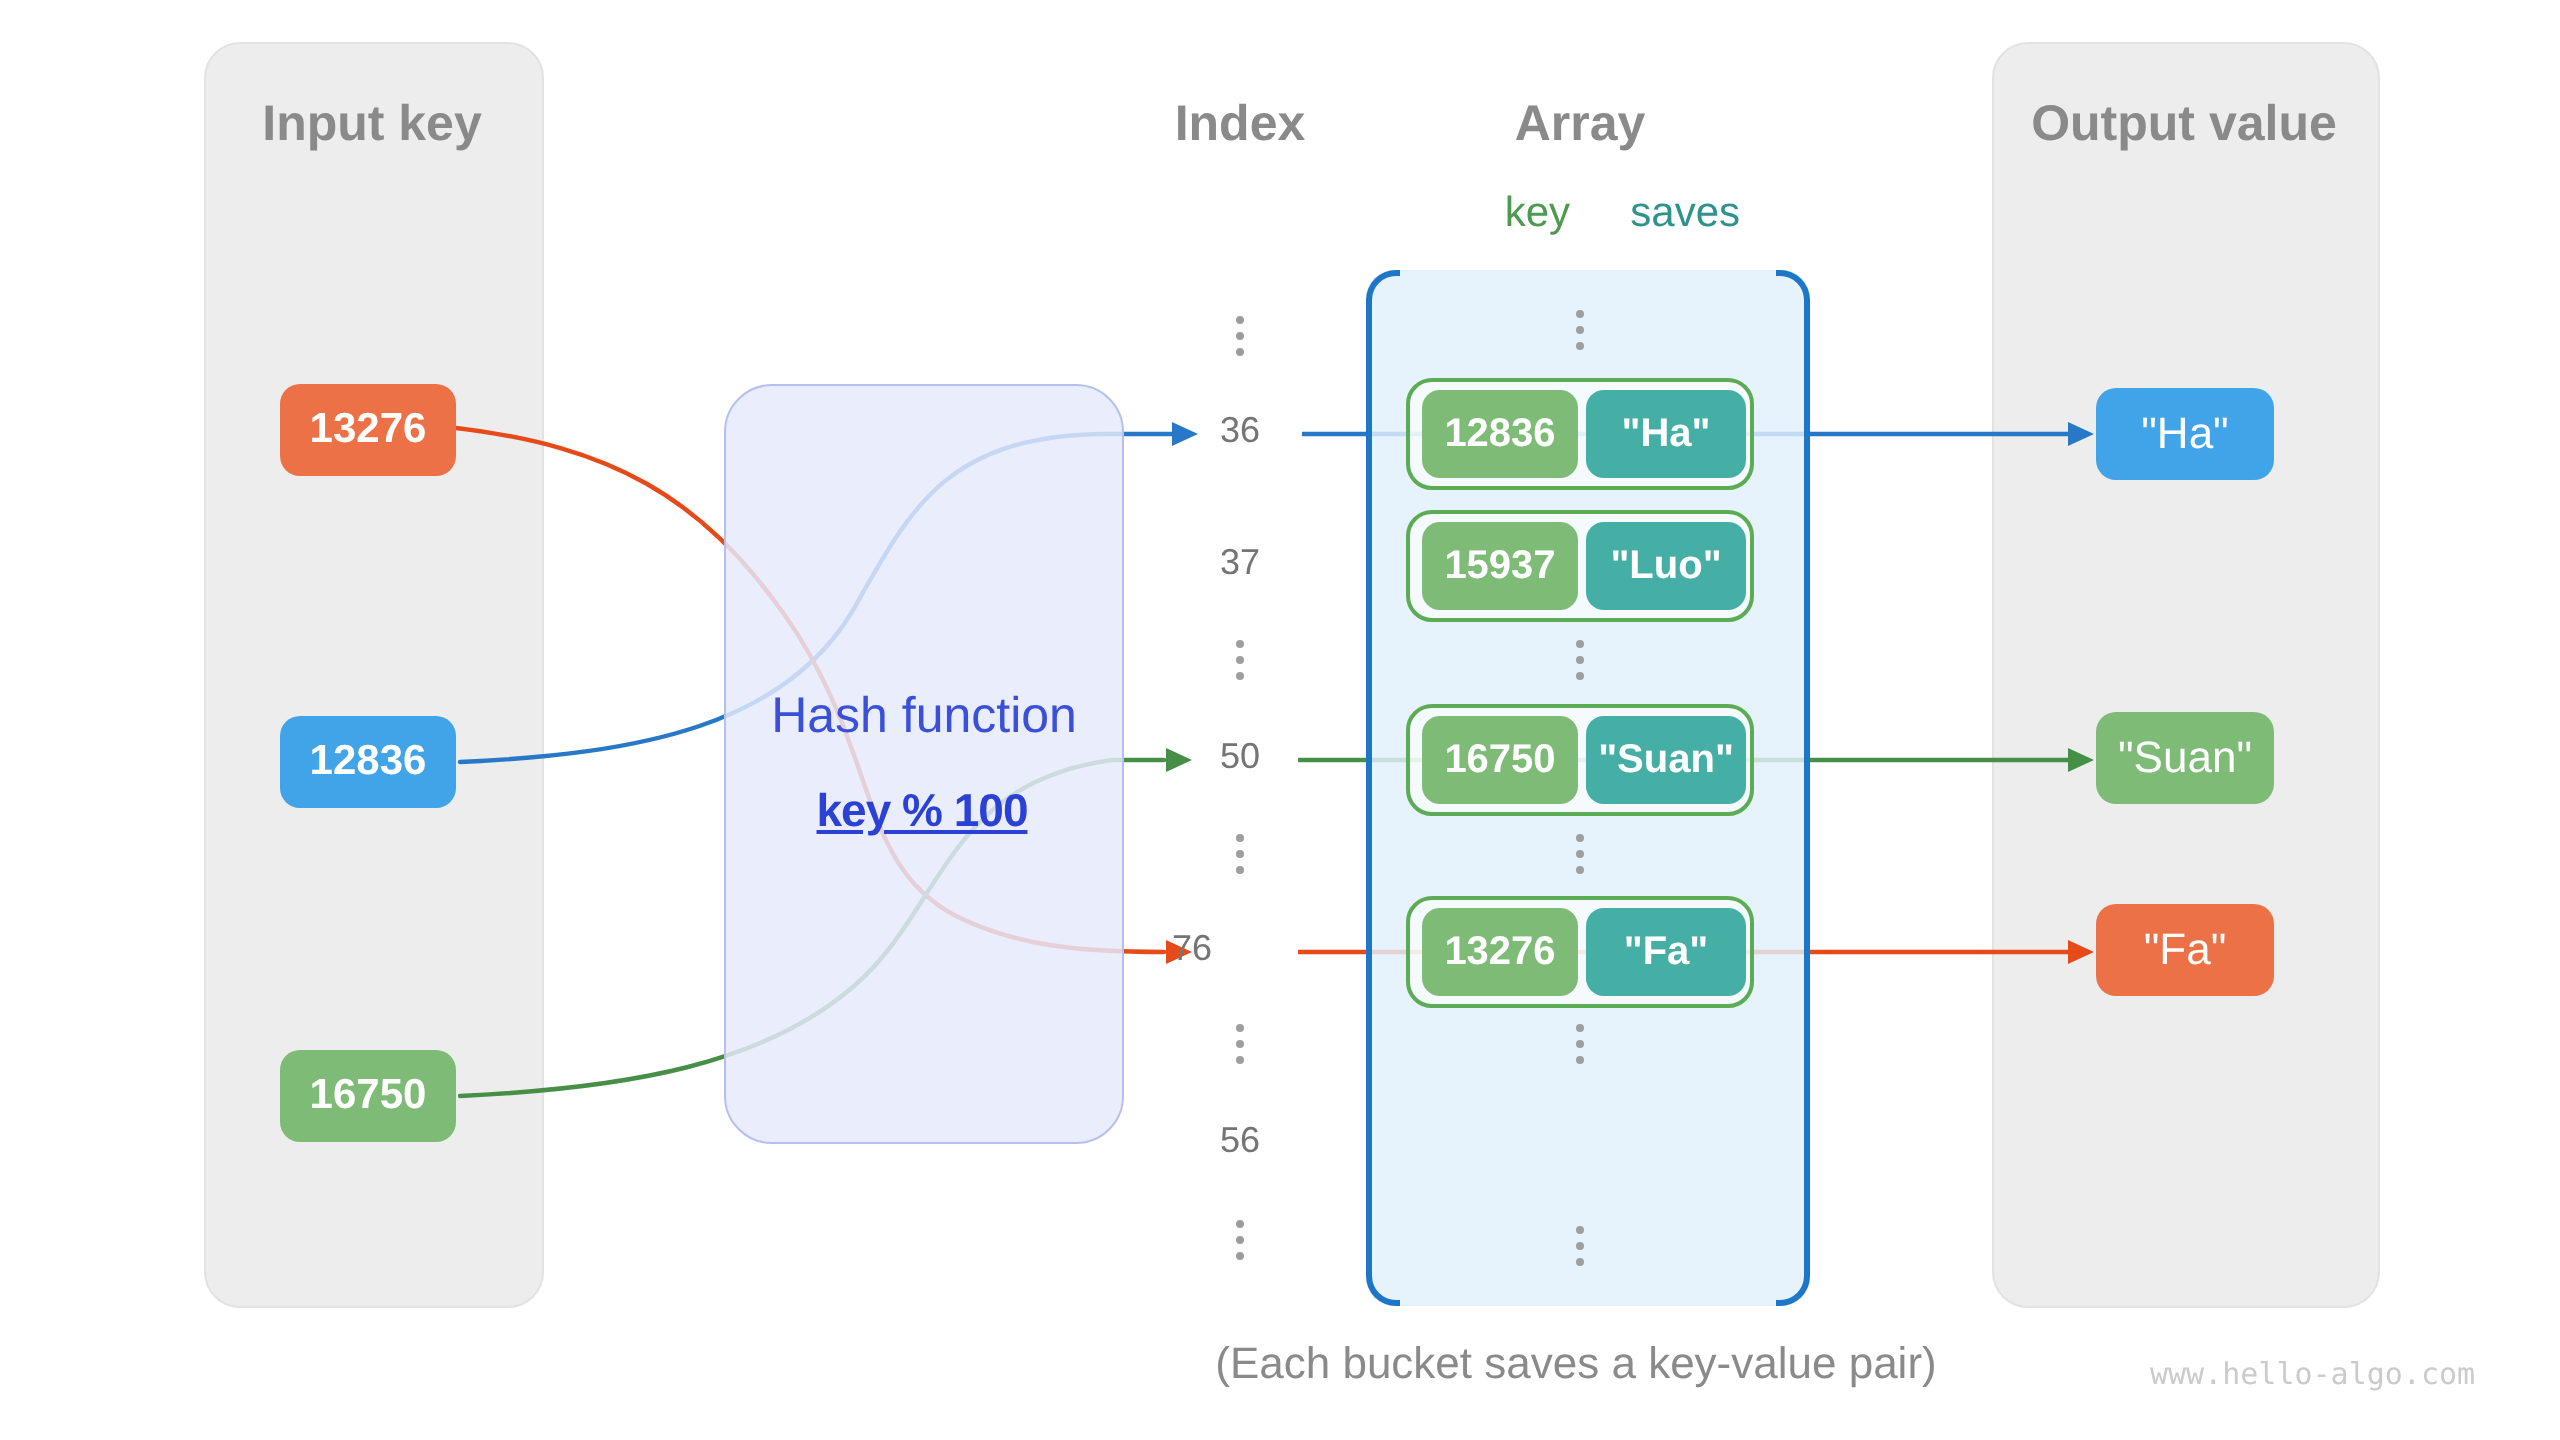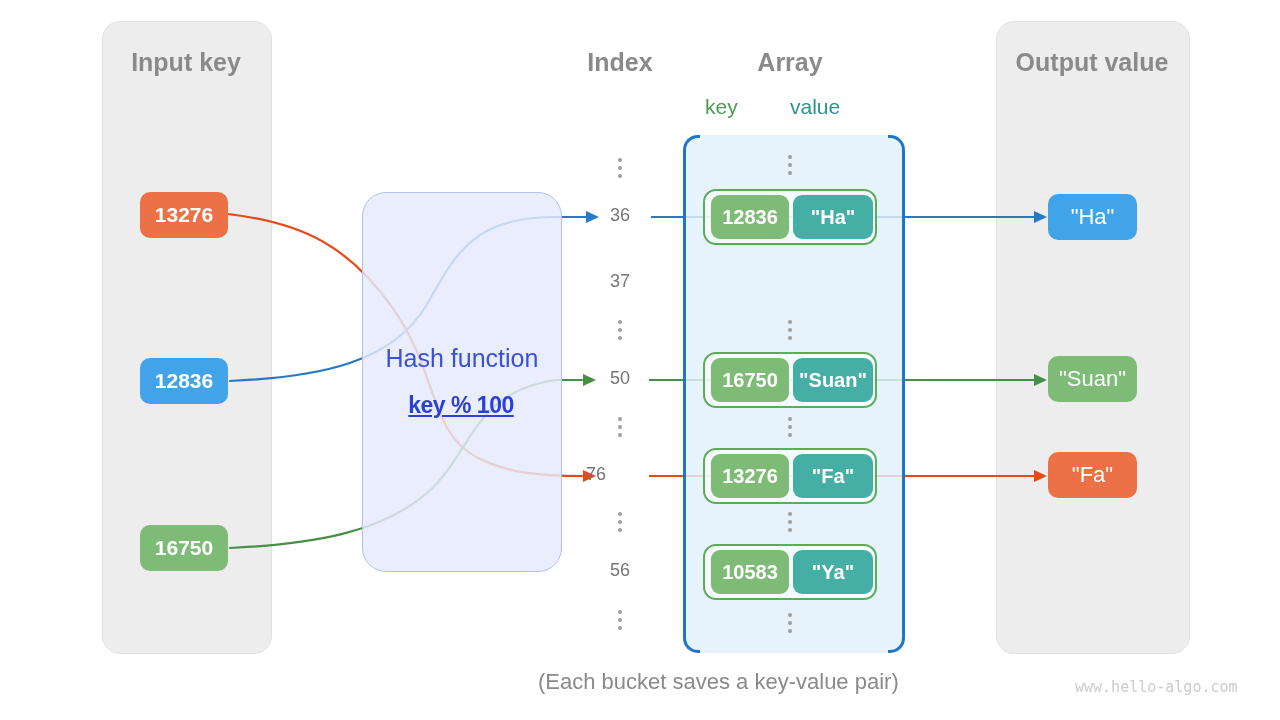--- a/index.html
+++ b/index.html
@@ -18,21 +18,21 @@
   
   .hashbox{position:absolute;left:362px;top:192px;width:198px;height:378px;border-radius:24px;
            background:rgba(229,233,251,0.84);border:1.5px solid #b6c0f0;}
   .hash-line1{position:absolute;left:362px;top:344px;width:200px;text-align:center;
               font-size:25px;color:var(--hash-text);}
   .hash-line2{position:absolute;left:362px;top:392px;width:198px;text-align:center;
               font-size:23px;font-weight:700;letter-spacing:-0.5px;color:var(--hash-text-bold);text-decoration:underline;}
 
   
   .col-head{position:absolute;font-size:25px;font-weight:700;color:var(--heading);text-align:center;}
-  .kv-label{position:absolute;font-size:21px;text-align:left;}
+  .kv-label{position:absolute;font-size:21px;text-align:right;}
 
   
   .idx{position:absolute;width:80px;text-align:center;font-size:18px;color:var(--index-text);}
 
   
   .vdots{position:absolute;width:4px;display:flex;flex-direction:column;gap:4px;align-items:center;}
   .vdots i{display:block;width:4px;height:4px;border-radius:50%;background:#9e9e9e;}
 
   
   .array-fill{position:absolute;left:683px;top:135px;width:222px;height:518px;border-radius:14px;
@@ -46,21 +46,21 @@
 
   
   .bucket{position:absolute;left:703px;width:174px;height:56px;border:2px solid var(--pair-border);
           border-radius:13px;background:rgba(255,255,255,0.55);box-sizing:border-box;}
   .bucket .k{position:absolute;left:6px;top:4px;width:78px;height:44px;border-radius:9px;background:var(--green);
              display:flex;align-items:center;justify-content:center;color:#fff;font-size:20px;font-weight:700;}
   .bucket .v{position:absolute;left:88px;top:4px;width:80px;height:44px;border-radius:9px;background:var(--teal);
              display:flex;align-items:center;justify-content:center;color:#fff;font-size:20px;font-weight:700;}
 
   
-  .caption{position:absolute;left:538px;top:669px;width:500px;text-align:left;
+  .caption{position:absolute;left:538px;top:669px;width:500px;text-align:center;
            font-size:22px;color:var(--caption);}
   .watermark{position:absolute;left:1075px;top:678px;font-family:"DejaVu Sans Mono", monospace;
              font-size:15px;color:var(--watermark);}
 
   svg.lines{position:absolute;left:0;top:0;pointer-events:none;}
 </style>
 </head>
 <body>
 
 <div id="stage">
@@ -89,21 +89,21 @@
 
   <div class="hashbox"></div>
   <div class="hash-line1">Hash function</div>
   <div class="hash-line2">key % 100</div>
 
   <div class="panel-title" style="left:996px;top:48px;width:192px;">Output value</div>
   <div class="panel-title" style="left:102px;top:48px;width:168px;">Input key</div>
   <div class="col-head" style="left:560px;top:48px;width:120px;">Index</div>
   <div class="col-head" style="left:730px;top:48px;width:120px;">Array</div>
   <div class="kv-label" style="left:705px;top:95px;width:80px;color:var(--label-key);">key</div>
-  <div class="kv-label" style="left:790px;top:95px;width:80px;color:var(--label-value);">value</div>
+  <div class="kv-label" style="left:790px;top:95px;width:80px;color:var(--label-value);">saves</div>
 
   <div class="pill" style="left:140px;top:192px;background:var(--orange);">13276</div>
   <div class="pill" style="left:140px;top:358px;background:var(--blue);">12836</div>
   <div class="pill" style="left:140px;top:525px;background:var(--green);">16750</div>
 
   <div class="vdots" style="left:618px;top:158px;">
       <i></i>
       <i></i>
       <i></i>
     </div>
@@ -160,31 +160,31 @@
   <div class="vdots" style="left:788px;top:613px;">
       <i></i>
       <i></i>
       <i></i>
     </div>
 
   <div class="bucket" style="top:189px;">
     <div class="k">12836</div>
     <div class="v">"Ha"</div>
   </div>
+  <div class="bucket" style="top:255px;">
+    <div class="k">15937</div>
+    <div class="v">"Luo"</div>
+  </div>
   <div class="bucket" style="top:352px;">
     <div class="k">16750</div>
     <div class="v">"Suan"</div>
   </div>
   <div class="bucket" style="top:448px;">
     <div class="k">13276</div>
     <div class="v">"Fa"</div>
-  </div>
-  <div class="bucket" style="top:544px;">
-    <div class="k">10583</div>
-    <div class="v">"Ya"</div>
   </div>
 
   <div class="pill soft" style="left:1048px;top:194px;width:89px;background:var(--blue);">"Ha"</div>
   <div class="pill soft" style="left:1048px;top:356px;width:89px;background:var(--green);">"Suan"</div>
   <div class="pill soft" style="left:1048px;top:452px;width:89px;background:var(--orange);">"Fa"</div>
 
   <div class="caption">(Each bucket saves a key-value pair)</div>
   <div class="watermark">www.hello-algo.com</div>
 
 </div>

